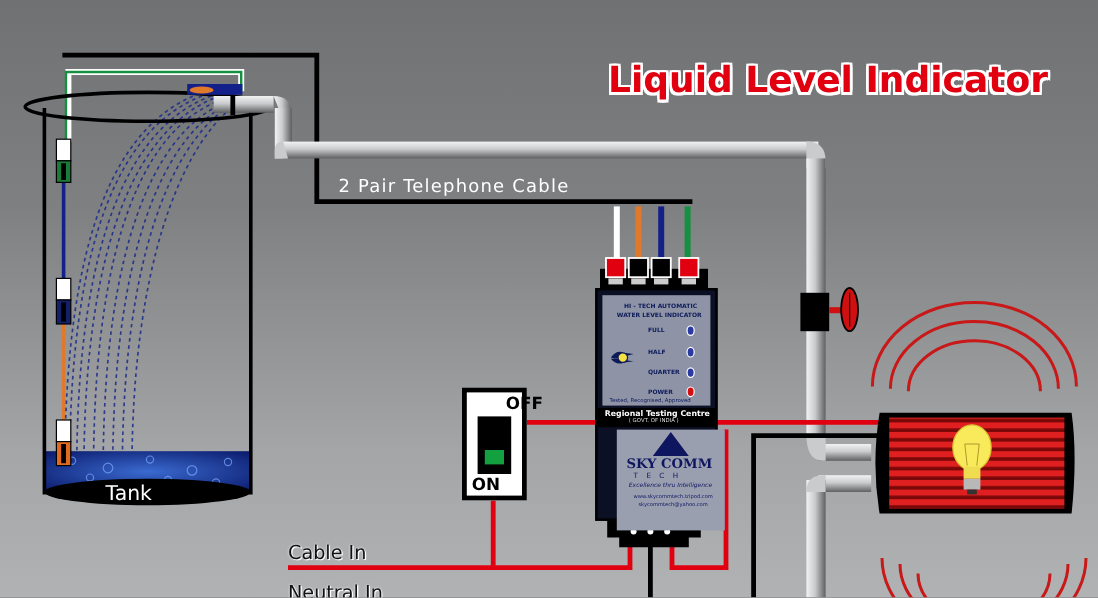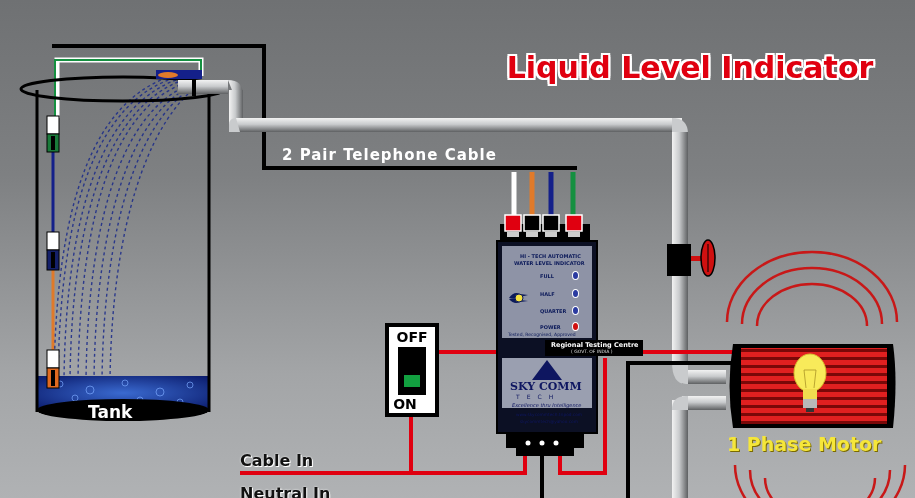--- a/index.html
+++ b/index.html
@@ -5,41 +5,41 @@
   html,body{margin:0;padding:0;}
   body{width:915px;height:498px;overflow:hidden;background:#8a8c8e;position:relative;font-family:"DejaVu Sans",sans-serif;}
   #stage{position:absolute;left:0;top:0;width:915px;height:498px;
     background:linear-gradient(180deg,#6f7173 0%,#7e8082 35%,#a3a5a7 75%,#b0b2b4 100%);}
   svg{position:absolute;left:0;top:0;}
   .title{position:absolute;font-family:"DejaVu Sans",sans-serif;font-weight:bold;color:#e00010;
     text-shadow:-2px -2px 0 #fff,2px -2px 0 #fff,-2px 2px 0 #fff,2px 2px 0 #fff,0 2px 0 #fff,0 -2px 0 #fff,2px 0 0 #fff,-2px 0 0 #fff;
     font-size:30px;letter-spacing:0px;line-height:32px;text-align:center;}
   #title1{left:490px;top:20px;width:400px;margin-top:32px;}
   #title2{left:490px;top:56px;width:400px;}
-  .lbl{position:absolute;font-weight:bold;white-space:nowrap;}
+  .lbl{position:absolute;font-weight:normal;white-space:nowrap;}
   #cable-label{left:282px;top:146px;color:#fff;font-size:15px;letter-spacing:1px;}
   #tank-label{left:88px;top:402px;color:#fff;font-size:17px;text-align:right;}
   #phase-label{left:240px;top:451px;color:#111;font-size:16px;text-shadow:0 0 2px #fff,1px 1px 0 #fff;}
   #neutral-label{left:240px;top:484px;color:#111;font-size:16px;text-shadow:0 0 2px #fff,1px 1px 0 #fff;}
   #motor-label{left:727px;top:433px;color:#f5e63a;font-size:19px;text-shadow:1px 1px 0 #7a6a00;}
   .panel{position:absolute;left:496px;top:240px;width:98px;height:190px;background:#0c1024;border:2px solid #000;}
   .panel-top{position:absolute;left:4px;top:4px;width:90px;height:92px;background:#8e93a6;}
   .ptxt{position:absolute;font-size:5px;color:#0c1a5a;font-weight:bold;white-space:nowrap;}
   .led{position:absolute;width:5px;height:7px;border-radius:50% 50% 50% 50%;background:#2a3aa0;border:1px solid #fff;}
-  .panel-band{position:absolute;left:0;top:98px;width:98px;height:16px;background:#000;margin-left:47px;}
+  .panel-band{position:absolute;left:0;top:98px;width:98px;height:16px;background:#000;}
   .band-txt{position:absolute;left:6px;top:1px;font-size:6.5px;color:#fff;font-weight:bold;white-space:nowrap;}
   .band-sub{position:absolute;left:26px;top:9px;font-size:4.5px;color:#ddd;white-space:nowrap;}
-  .panel-bottom{position:absolute;left:4px;top:116px;width:90px;height:50px;background:#9a9fb0;}
+  .panel-bottom{position:absolute;left:16px;top:116px;width:90px;height:84px;background:#9a9fb0;}
   .brand{position:absolute;left:8px;top:22px;font-family:"DejaVu Serif",serif;font-weight:bold;font-size:11px;color:#0e1660;white-space:nowrap;}
   .brand2{position:absolute;left:14px;top:35px;font-size:6px;color:#0e1660;letter-spacing:7px;}
   .tagline{position:absolute;left:10px;top:44px;font-size:5px;font-style:italic;color:#0e1660;white-space:nowrap;}
   .web{position:absolute;left:14px;top:54px;font-size:4.3px;color:#0e1660;white-space:nowrap;}
   .web2{position:absolute;left:18px;top:61px;font-size:4.3px;color:#0e1660;white-space:nowrap;}
   .switch{position:absolute;left:385px;top:323px;width:54px;height:94px;background:#fff;border:4px solid #000;box-sizing:border-box;}
-  .sw-off{position:absolute;left:0;top:2px;width:46px;text-align:center;font-weight:bold;font-size:14px;color:#000;}
+  .sw-off{position:absolute;left:0;top:2px;width:46px;text-align:center;font-weight:bold;font-size:14px;color:#000;padding-left:25px;}
   .sw-on{position:absolute;left:0;top:69px;width:32px;text-align:center;font-weight:bold;font-size:14px;color:#000;}
   .sw-slot{position:absolute;left:9px;top:20px;width:28px;height:48px;background:#000;}
   .sw-knob{position:absolute;left:6px;top:28px;width:16px;height:12px;background:#12a040;}
 </style>
 </head>
 <body>
 
 <div id="stage">
 
 <svg width="915" height="498" viewBox="0 0 915 498">
@@ -202,21 +202,20 @@
     </g>
   </g>
 </svg>
 
 <div class="title" id="title1">Liquid Level Indicator</div>
 
 <div class="lbl" id="cable-label">2 Pair Telephone Cable</div>
 <div class="lbl" id="tank-label">Tank</div>
 <div class="lbl" id="phase-label">Cable In</div>
 <div class="lbl" id="neutral-label">Neutral In</div>
-<div class="lbl" id="motor-label">1 Phase Motor</div>
 
 <div class="switch">
   <div class="sw-off">OFF</div>
   <div class="sw-slot">
     <div class="sw-knob"></div>
   </div>
   <div class="sw-on">ON</div>
 </div>
 
 <div class="panel">

